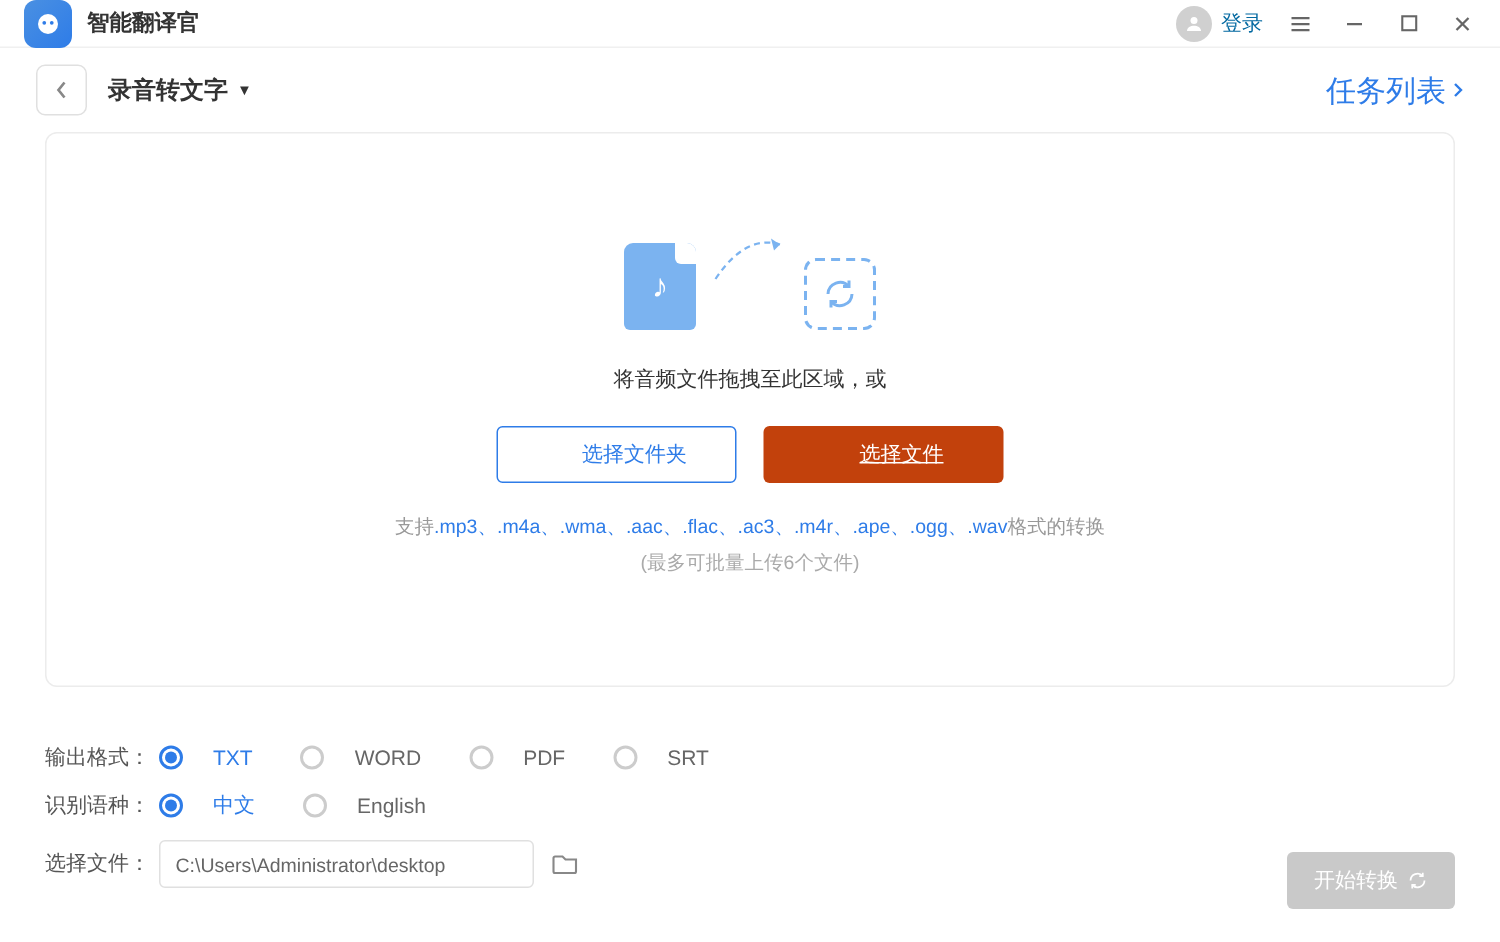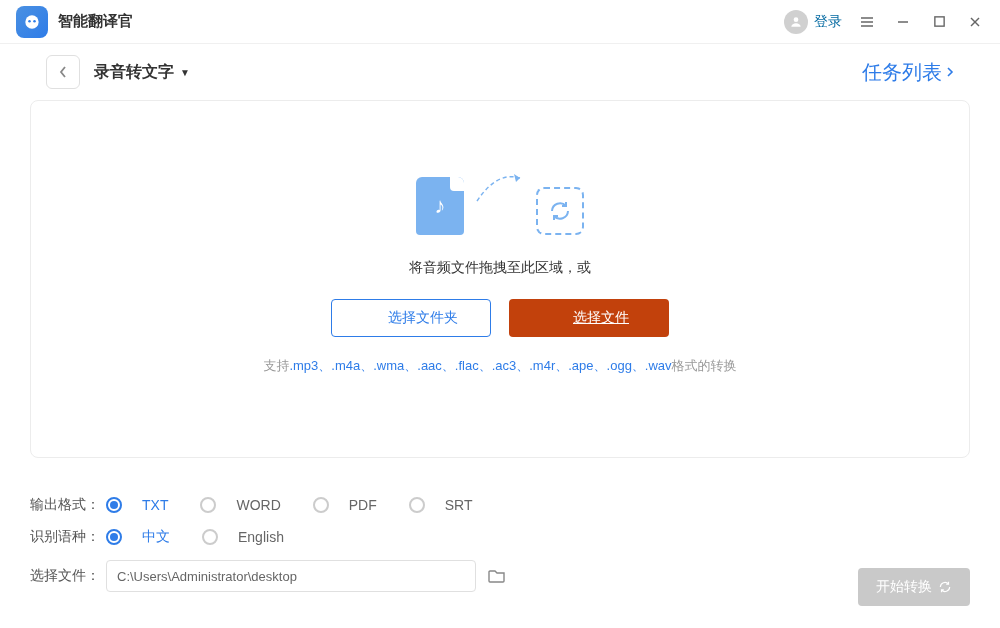--- a/index.html
+++ b/index.html
@@ -1,29 +1,29 @@
 <!DOCTYPE html>
 <html><head>
 <meta charset="utf-8">
 <style>
 * { margin: 0; padding: 0; box-sizing: border-box; font-family: "Microsoft YaHei", -apple-system, sans-serif; }
 body { background: #f5f5f5; width: 1000px; height: 628px; overflow: hidden; }
 .window { width: 1000px; height: 628px; background: #fff; display: flex; flex-direction: column; }
 
-.titlebar { height: 44px; display: flex; align-items: center; padding: 0 16px; border-bottom: 1px solid #f0f0f0; }
+.titlebar { height: 32px; display: flex; align-items: center; padding: 0 16px; border-bottom: 1px solid #f0f0f0; }
 .app-logo { width: 32px; height: 32px; background: linear-gradient(135deg, #4A90E2, #2E7CE8); border-radius: 8px; display: flex; align-items: center; justify-content: center; margin-right: 10px; }
 .app-title { font-size: 15px; font-weight: 600; color: #333; }
 .titlebar-spacer { flex: 1; }
 .user-area { display: flex; align-items: center; margin-right: 16px; cursor: pointer; }
 .avatar { width: 24px; height: 24px; border-radius: 50%; background: #d0d0d0; display: flex; align-items: center; justify-content: center; margin-right: 6px; }
 .login-text { font-size: 14px; color: #0369a1; }
 .win-controls { display: flex; align-items: center; gap: 18px; }
 .win-btn { width: 18px; height: 18px; display: flex; align-items: center; justify-content: center; cursor: pointer; color: #666; }
 
-.toolbar { height: 56px; display: flex; align-items: center; padding: 0 46px; }
+.toolbar { height: 56px; display: flex; align-items: center; padding: 0 24px; }
 .back-btn { width: 34px; height: 34px; border: 1px solid #e0e0e0; border-radius: 6px; display: flex; align-items: center; justify-content: center; cursor: pointer; margin-right: 14px; background: #fff; }
 .page-title { font-size: 16px; font-weight: 600; color: #333; display: flex; align-items: center; gap: 6px; cursor: pointer; }
 .toolbar-spacer { flex: 1; }
 .task-list-link { color: #2E7CE8; font-size: 20px; display: flex; align-items: center; gap: 4px; cursor: pointer; }
 
 .main { flex: 1; padding: 0 30px 20px; display: flex; flex-direction: column; }
 .drop-zone { flex: 1; border: 1px solid #ececec; border-radius: 8px; display: flex; flex-direction: column; align-items: center; justify-content: center; background: #fff; }
 .drop-icons { display: flex; align-items: center; gap: 8px; margin-bottom: 24px; position: relative; }
 .file-icon { width: 48px; height: 58px; background: #7BB3F0; border-radius: 6px 6px 4px 4px; position: relative; display: flex; align-items: center; justify-content: center; }
 .file-icon::before { content: ""; position: absolute; top: 0; right: 0; width: 14px; height: 14px; background: #fff; border-radius: 0 6px 0 4px; }
@@ -41,21 +41,21 @@
 .settings { padding: 18px 30px 22px; }
 .setting-row { display: flex; align-items: center; margin-bottom: 14px; font-size: 14px; }
 .setting-label { width: 76px; color: #555; }
 .radio-group { display: flex; gap: 32px; }
 .radio-item { display: flex; align-items: center; gap: 20px; cursor: pointer; color: #666; }
 .radio-item.selected { color: #2E7CE8; }
 .radio-circle { width: 16px; height: 16px; border: 2px solid #ccc; border-radius: 50%; display: flex; align-items: center; justify-content: center; }
 .radio-item.selected .radio-circle { border-color: #2E7CE8; }
 .radio-item.selected .radio-circle::after { content: ""; width: 8px; height: 8px; background: #2E7CE8; border-radius: 50%; }
 .path-row { display: flex; align-items: center; }
-.path-input { width: 370px; height: 32px; border: 1px solid #e0e0e0; border-radius: 4px; padding: 0 10px; font-size: 13px; color: #666; margin-right: 10px; }
+.path-input { width: 250px; height: 32px; border: 1px solid #e0e0e0; border-radius: 4px; padding: 0 10px; font-size: 13px; color: #666; margin-right: 10px; }
 .folder-btn { width: 22px; height: 22px; cursor: pointer; color: #888; display: flex; align-items: center; justify-content: center; }
 .convert-btn { position: absolute; right: 30px; bottom: 22px; width: 112px; height: 38px; background: #c9c9c9; color: #fff; border: none; border-radius: 4px; font-size: 14px; cursor: pointer; display: flex; align-items: center; justify-content: center; gap: 6px; }
 .bottom-area { position: relative; }
 </style>
 </head>
 <body>
 
 <div class="window">
   <div class="titlebar">
     <div class="app-logo">
@@ -142,20 +142,21 @@
         </div>
       </div>
       <div class="drop-text">将音频文件拖拽至此区域，或</div>
       <div class="btn-row">
         <div class="btn btn-outline">选择文件夹</div>
         <div class="btn btn-primary">选择文件</div>
       </div>
       <div class="format-hint">
         <span>支持</span><span class="fmt">.mp3、.m4a、.wma、.aac、.flac、.ac3、.m4r、.ape、.ogg、.wav</span><span>格式的转换</span>
       </div>
+      <div class="limit-hint">(最多可批量上传6个文件)</div>
     </div>
   </div>
 
   <div class="bottom-area">
     <div class="settings">
       <div class="setting-row">
         <span class="setting-label">输出格式：</span>
         <div class="radio-group">
           <div class="radio-item selected">
               <span class="radio-circle"></span>

